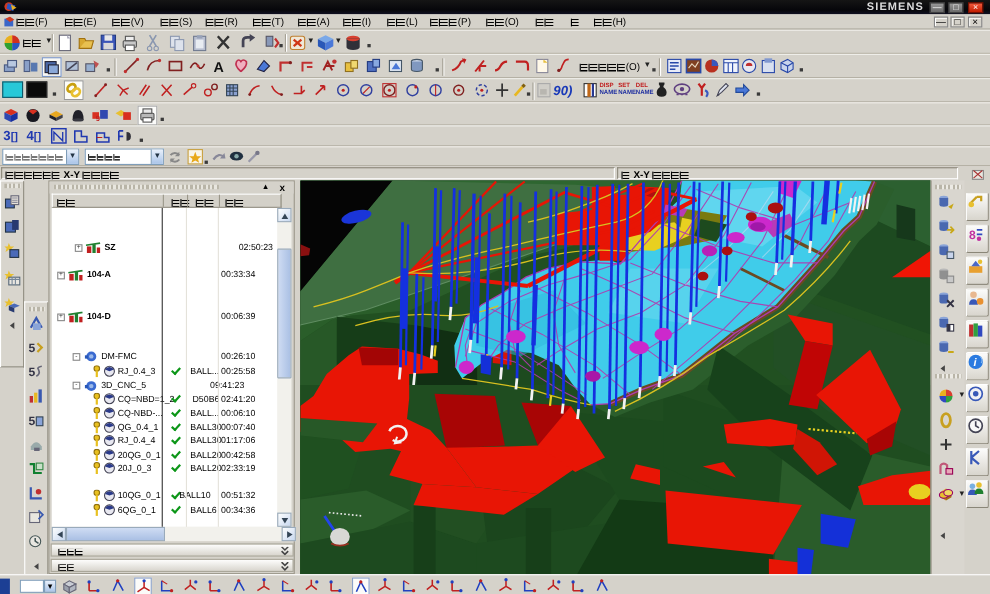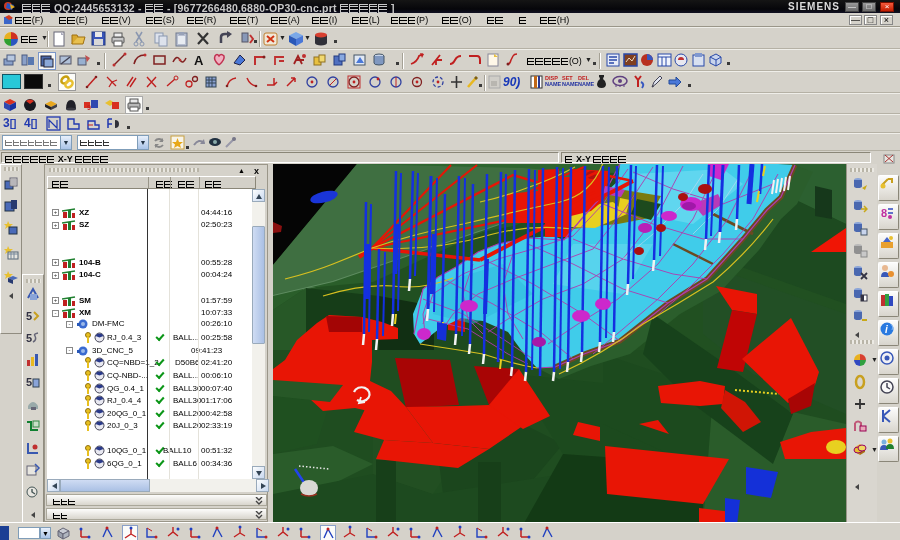--- a/index.html
+++ b/index.html
@@ -63,21 +63,20 @@
 #vp{left:273px;top:164px;width:573px;height:361px;background:#0b3d15;}
 </style></head>
 <body>
 
 <div class="a" id="title">
   <svg class="a" style="left:3px;top:1px" width="15" height="11">
       <circle cx="5" cy="5" r="4" fill="#d03a20"></circle>
       <path d="M4 2 L11 4 L9 9 L3 7 Z" fill="#2a56c0"></path>
       <path d="M7 3 L12 6 L8 8 Z" fill="#e8b020"></path>
     </svg>
-  <span class="txt zh"><i></i><i></i><i></i> QQ:2445653132 - <i></i><i></i> - [9677266480,6880-OP30-cnc.prt <i></i><i></i><i></i><i></i><i></i> ]</span>
   <span id="siemens">SIEMENS</span>
   <span class="wbtn" style="right:41px;">—</span>
   <span class="wbtn" style="right:24px;">□</span>
   <span class="wbtn" id="wclose" style="right:6px;">×</span>
 </div>
 
 <div class="a" id="menu">
   <svg class="a" style="left:3px;top:2px" width="12" height="10">
       <rect x="1" y="2" width="8" height="7" fill="#3a66c8"></rect>
       <path d="M2 2 L6 0 L10 3 L6 5 Z" fill="#d03a20"></path>
@@ -827,85 +826,52 @@
   <div id="navhead">
     <span class="zh" style="position:absolute;left:4px;top:2px"><i></i><i></i></span>
     <span class="zh" style="position:absolute;left:108px;top:2px"><i></i><i></i></span>
     <span class="zh" style="position:absolute;left:130px;top:2px"><i></i><i></i></span>
     <span class="zh" style="position:absolute;left:157px;top:2px"><i></i><i></i></span>
     <span style="position:absolute;left:100px;top:0;bottom:0;width:1px;background:#9a9689"></span>
     <span style="position:absolute;left:122px;top:0;bottom:0;width:1px;background:#9a9689"></span>
     <span style="position:absolute;left:151px;top:0;bottom:0;width:1px;background:#9a9689"></span>
   </div>
   <div id="navbody">
-      <div class="navrow" style="top:17.6px;">
+      <div class="navrow" style="top:30.1px;margin-left:16px;">
         <span style="position:absolute;left:5px;top:2.5px;width:7px;height:7px;border:1px solid #888;background:#fff;font-size:6px;line-height:5px;text-align:center;color:#333">+</span>
         <span style="position:absolute;left:15px;top:1px"><svg width="14" height="11">
             <rect x="1" y="4" width="4" height="6" fill="#c02020"></rect>
             <rect x="6" y="2" width="3" height="8" fill="#208030"></rect>
             <rect x="10" y="5" width="3" height="5" fill="#c02020"></rect>
             <path d="M0 3 L13 1" stroke="#208030" stroke-width="1.5"></path>
           </svg></span>
-        <span class="tcell" style="left:32px;font-weight:bold">XZ</span>
-        <span class="tcell" style="left:154px">04:44:16</span>
-      </div>
-      <div class="navrow" style="top:30.1px;">
+        <span class="tcell" style="left:32px;font-weight:bold">SZ</span>
+        <span class="tcell" style="left:154px">02:50:23</span>
+      </div>
+      <div class="navrow" style="top:55.3px;">
         <span style="position:absolute;left:5px;top:2.5px;width:7px;height:7px;border:1px solid #888;background:#fff;font-size:6px;line-height:5px;text-align:center;color:#333">+</span>
         <span style="position:absolute;left:15px;top:1px"><svg width="14" height="11">
             <rect x="1" y="4" width="4" height="6" fill="#c02020"></rect>
             <rect x="6" y="2" width="3" height="8" fill="#208030"></rect>
             <rect x="10" y="5" width="3" height="5" fill="#c02020"></rect>
             <path d="M0 3 L13 1" stroke="#208030" stroke-width="1.5"></path>
           </svg></span>
-        <span class="tcell" style="left:32px;font-weight:bold">SZ</span>
-        <span class="tcell" style="left:154px">02:50:23</span>
-      </div>
-      <div class="navrow" style="top:67.8px;">
+        <span class="tcell" style="left:32px;font-weight:bold">104-A</span>
+        <span class="tcell" style="left:154px">00:33:34</span>
+      </div>
+      <div class="navrow" style="top:93.0px;">
         <span style="position:absolute;left:5px;top:2.5px;width:7px;height:7px;border:1px solid #888;background:#fff;font-size:6px;line-height:5px;text-align:center;color:#333">+</span>
         <span style="position:absolute;left:15px;top:1px"><svg width="14" height="11">
             <rect x="1" y="4" width="4" height="6" fill="#c02020"></rect>
             <rect x="6" y="2" width="3" height="8" fill="#208030"></rect>
             <rect x="10" y="5" width="3" height="5" fill="#c02020"></rect>
             <path d="M0 3 L13 1" stroke="#208030" stroke-width="1.5"></path>
           </svg></span>
-        <span class="tcell" style="left:32px;font-weight:bold">104-B</span>
-        <span class="tcell" style="left:154px">00:55:28</span>
-      </div>
-      <div class="navrow" style="top:80.4px;">
-        <span style="position:absolute;left:5px;top:2.5px;width:7px;height:7px;border:1px solid #888;background:#fff;font-size:6px;line-height:5px;text-align:center;color:#333">+</span>
-        <span style="position:absolute;left:15px;top:1px"><svg width="14" height="11">
-            <rect x="1" y="4" width="4" height="6" fill="#c02020"></rect>
-            <rect x="6" y="2" width="3" height="8" fill="#208030"></rect>
-            <rect x="10" y="5" width="3" height="5" fill="#c02020"></rect>
-            <path d="M0 3 L13 1" stroke="#208030" stroke-width="1.5"></path>
-          </svg></span>
-        <span class="tcell" style="left:32px;font-weight:bold">104-C</span>
-        <span class="tcell" style="left:154px">00:04:24</span>
-      </div>
-      <div class="navrow" style="top:105.6px;">
-        <span style="position:absolute;left:5px;top:2.5px;width:7px;height:7px;border:1px solid #888;background:#fff;font-size:6px;line-height:5px;text-align:center;color:#333">+</span>
-        <span style="position:absolute;left:15px;top:1px"><svg width="14" height="11">
-            <rect x="1" y="4" width="4" height="6" fill="#c02020"></rect>
-            <rect x="6" y="2" width="3" height="8" fill="#208030"></rect>
-            <rect x="10" y="5" width="3" height="5" fill="#c02020"></rect>
-            <path d="M0 3 L13 1" stroke="#208030" stroke-width="1.5"></path>
-          </svg></span>
-        <span class="tcell" style="left:32px;font-weight:bold">SM</span>
-        <span class="tcell" style="left:154px">01:57:59</span>
-      </div>
-      <div class="navrow" style="top:118.1px;">
-        <span style="position:absolute;left:5px;top:2.5px;width:7px;height:7px;border:1px solid #888;background:#fff;font-size:6px;line-height:5px;text-align:center;color:#333">-</span>
-        <span style="position:absolute;left:15px;top:1px"><svg width="14" height="11">
-            <rect x="1" y="4" width="4" height="6" fill="#c02020"></rect>
-            <rect x="6" y="2" width="3" height="8" fill="#208030"></rect>
-            <rect x="10" y="5" width="3" height="5" fill="#c02020"></rect>
-            <path d="M0 3 L13 1" stroke="#208030" stroke-width="1.5"></path>
-          </svg></span>
-        <span class="tcell" style="left:32px;font-weight:bold">XM</span>
-        <span class="tcell" style="left:154px">10:07:33</span>
+        <span class="tcell" style="left:32px;font-weight:bold">104-D</span>
+        <span class="tcell" style="left:154px">00:06:39</span>
       </div>
       <div class="navrow" style="top:129px;">
         <span style="position:absolute;left:19px;top:2.5px;width:7px;height:7px;border:1px solid #888;background:#fff;font-size:6px;line-height:5px;text-align:center;color:#333">-</span>
         <span style="position:absolute;left:30px;top:1px"><svg width="13" height="11">
             <circle cx="6" cy="5" r="4.5" fill="#3a6ad0"></circle>
             <circle cx="6" cy="5" r="2" fill="#9ab8e8"></circle>
             <rect x="0" y="4" width="3" height="3" fill="#2858b8"></rect>
           </svg></span>
         <span class="tcell" style="left:45px">DM-FMC</span>
         <span class="tcell" style="left:154px">00:26:10</span>

